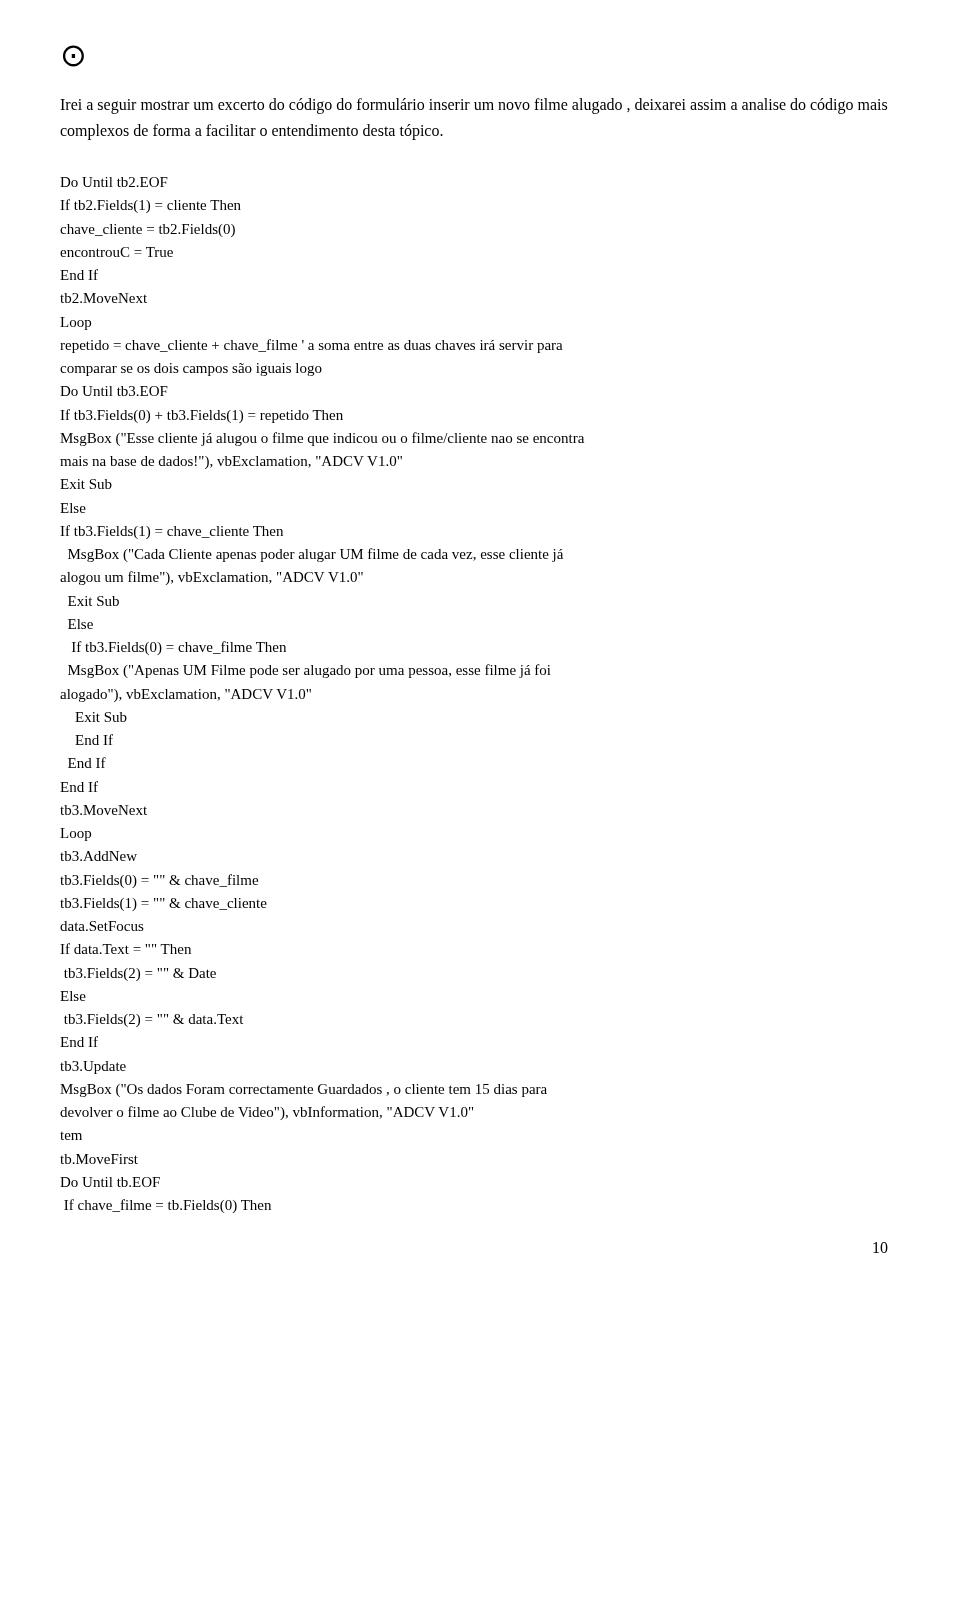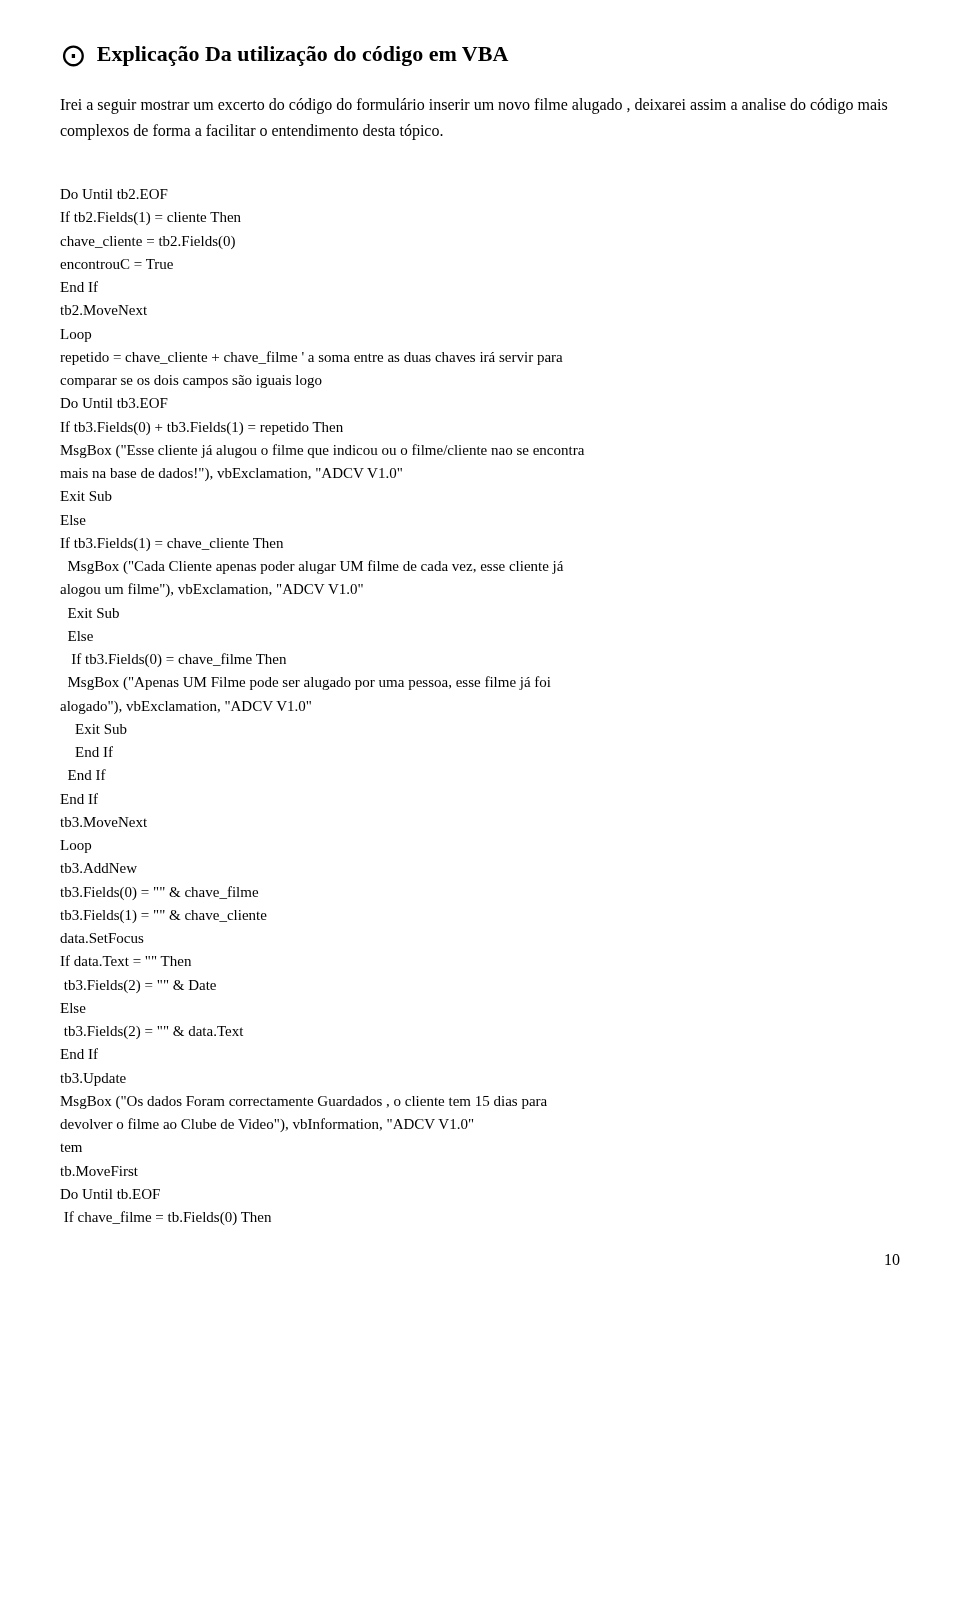--- a/index.html
+++ b/index.html
@@ -31,44 +31,43 @@
       color: #000;
     }
     .header-title {
       font-size: 22px;
       font-weight: bold;
       line-height: 1.3;
     }
     .intro-text {
       font-size: 16px;
       line-height: 1.6;
-      margin-bottom: 40px;
+      margin-bottom: 28px;
     }
     .code-section {
       font-family: Liberation Serif, serif;
       font-size: 15px;
       line-height: 1.55;
       white-space: pre-wrap;
       word-break: break-word;
     }
     .page-number {
       position: absolute;
       bottom: -40px;
-      right: 0;
+      right: 12px;
       font-family: "Times New Roman", Times, serif;
       font-size: 16px;
     }
   </style>
 </head>
 <body>
 
 <div class="page-container">
   <div class="header-section">
     <span class="header-icon">⊙</span>
-    <h1 class="header-title">Explicação Da utilização do código em VBA</h1>
   </div>
 
   <p class="intro-text">Irei a seguir mostrar um excerto do código do formulário inserir um novo filme alugado
 , deixarei assim a analise do código mais complexos de forma a facilitar o entendimento
 desta tópico.</p>
 
   <div class="code-section">Do Until tb2.EOF
 If tb2.Fields(1) = cliente Then
 chave_cliente = tb2.Fields(0)
 encontrouC = True

